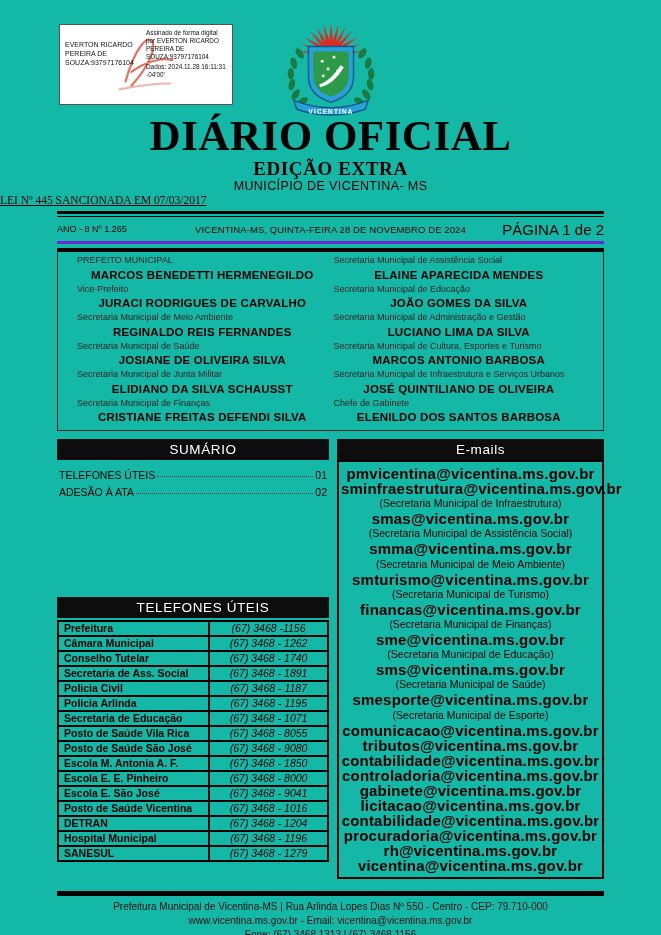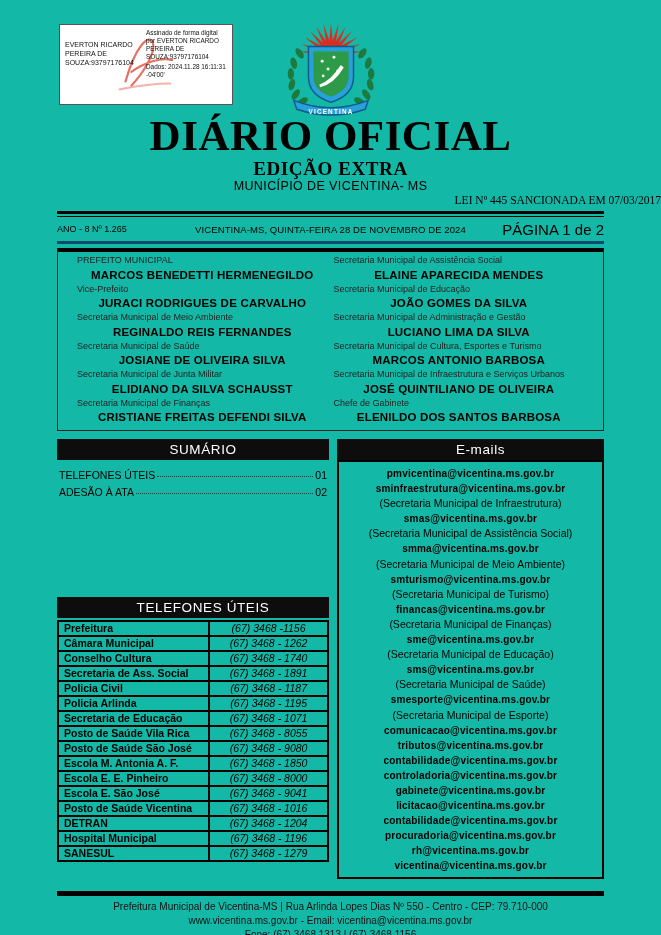--- a/index.html
+++ b/index.html
@@ -25,24 +25,24 @@
   .logo-wrap { padding-top:22px; text-align:center; line-height:0; }
   .masthead-title {
     font-family:"Liberation Serif", serif; font-weight:bold; font-size:43px; line-height:44px;
     text-align:center; letter-spacing:0.5px; margin-top:-4px;
   }
   .masthead-edition {
     font-family:"Liberation Serif", serif; font-weight:bold; font-size:19px; line-height:21px;
     text-align:center; letter-spacing:0.6px;
   }
   .masthead-muni { font-size:12.5px; line-height:14px; text-align:center; letter-spacing:0.4px; }
-  .masthead-law { font-family:"Liberation Serif", serif; font-size:11.5px; line-height:15px; text-align:right; }
+  .masthead-law { font-family:"Liberation Serif", serif; font-size:11.5px; line-height:15px; text-align:left;text-decoration:underline; }
   
   .rule-double { margin:3px 57px 0; border-top:3px solid #000; border-bottom:1px solid #000; height:2px; }
-  .infobar { margin:0 57px; display:flex; align-items:center; height:24px; border-bottom:3px solid #0c4a6e; }
+  .infobar { margin:0 57px; display:flex; align-items:center; height:24px; border-bottom:3px solid #6d28d9; }
   .infobar .ano { font-size:9px; width:130px; }
   .infobar .date { flex:1; text-align:center; font-size:9.5px; letter-spacing:0.1px; }
   .infobar .pagenum { font-size:15px; width:130px; text-align:right; }
   
   .officials-box {
     margin:4px 57px 0; border:1px solid #222; border-top:4px solid #000;
     display:flex; padding:2px 16px 5px; box-sizing:border-box;
   }
   .off-col { width:50%; padding:0 3px; box-sizing:border-box; }
   .official .role { font-size:9px; line-height:12.5px; color:#222; }
@@ -58,21 +58,21 @@
   .sumario-items { padding:7px 2px 0; }
   .sumario-row { display:flex; align-items:baseline; font-size:10.5px; line-height:17px; }
   .s-leader { flex:1; border-bottom:1.5px dotted #333; margin:0 2px; transform:translateY(-2px); }
   .phones-bar { margin-top:96px; }
   table.phones { width:100%; border-collapse:collapse; margin-top:2px; }
   table.phones td { border:2px solid #000; font-size:10.5px; padding:0 5px; height:13px; line-height:13px; }
   td.p-name { font-weight:bold; width:56%; }
   td.p-num { font-style:italic; text-align:center; font-family:"Liberation Sans", sans-serif; }
   .emails-box { border:2px solid #000; padding:4px 2px 3px; text-align:center; }
   .email-line { font-size:10.5px; line-height:15.1px; }
-  .email-line.bold { font-weight:bold; font-size:10px; letter-spacing:0.2px; }
+  .email-line.bold { font-weight:bold; font-size:15px; letter-spacing:0.2px; }
   
   .bottom-bar { margin:12px 57px 0; height:5px; background:#000; }
   .footer { text-align:center; font-size:10px; line-height:14px; padding-top:4px; color:#111; }
   
   .c-red  { fill:var(--logo-red,#da2c20); }
   .c-green{ fill:var(--logo-green,#27913f); }
   .c-green2{ fill:var(--logo-green2,#2c9a47); }
   .c-blue { fill:var(--logo-blue,#2aa0d8); }
   .coa-outline { stroke:#0a5c8c; stroke-width:1.5; }
   .ribbon-text { fill:#fff; font-size:6.5px; font-weight:bold; letter-spacing:1.2px; font-family:"Liberation Sans",sans-serif; }
@@ -229,21 +229,21 @@
         <tbody>
             <tr>
               <td class="p-name">Prefeitura</td>
               <td class="p-num">(67) 3468 -1156</td>
             </tr>
             <tr>
               <td class="p-name">Câmara Municipal</td>
               <td class="p-num">(67) 3468 - 1262</td>
             </tr>
             <tr>
-              <td class="p-name">Conselho Cultura</td>
+              <td class="p-name">Conselho Tutelar</td>
               <td class="p-num">(67) 3468 - 1740</td>
             </tr>
             <tr>
               <td class="p-name">Secretaria de Ass. Social</td>
               <td class="p-num">(67) 3468 - 1891</td>
             </tr>
             <tr>
               <td class="p-name">Policia Civil</td>
               <td class="p-num">(67) 3468 - 1187</td>
             </tr>

